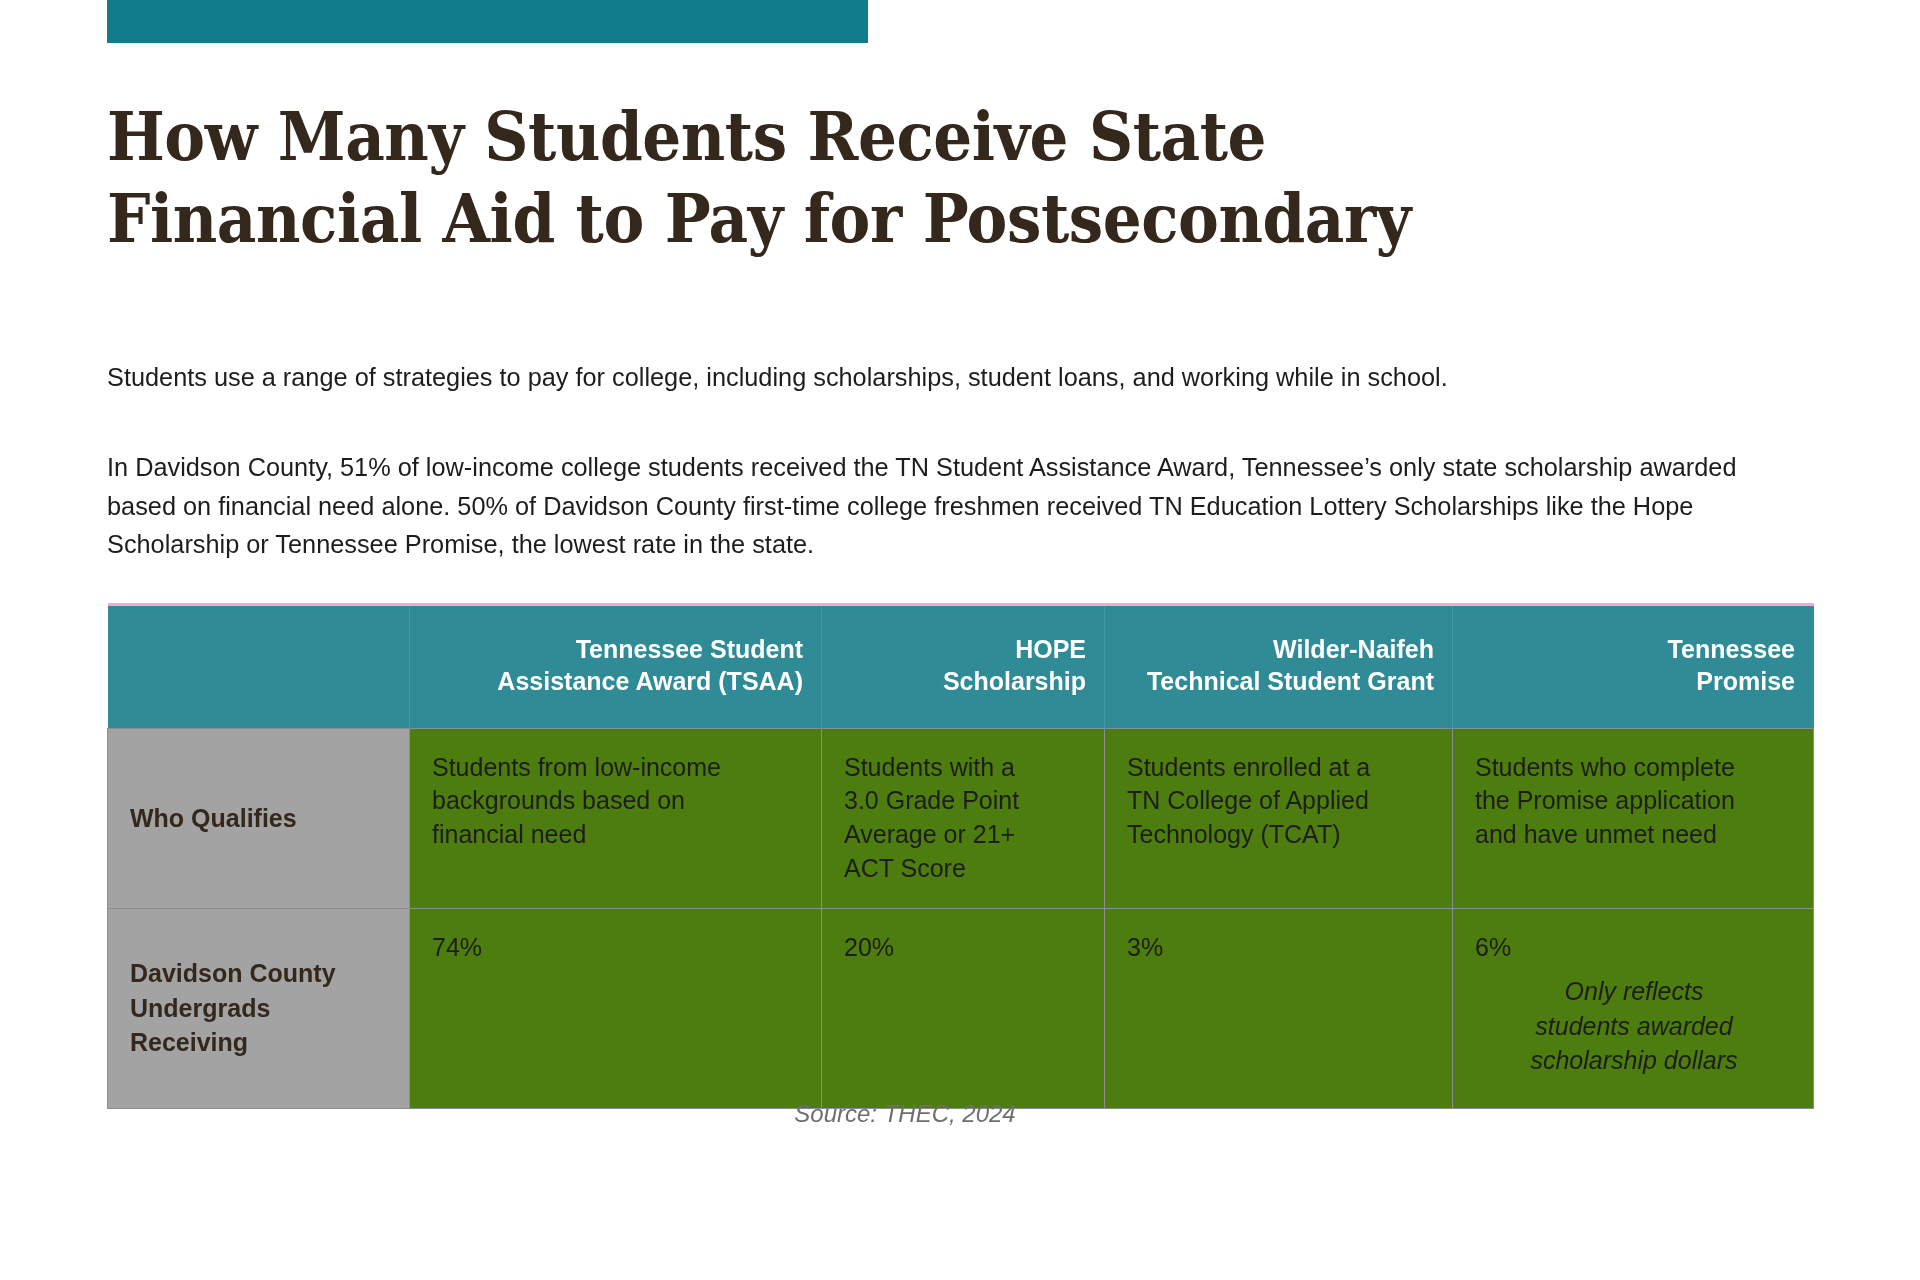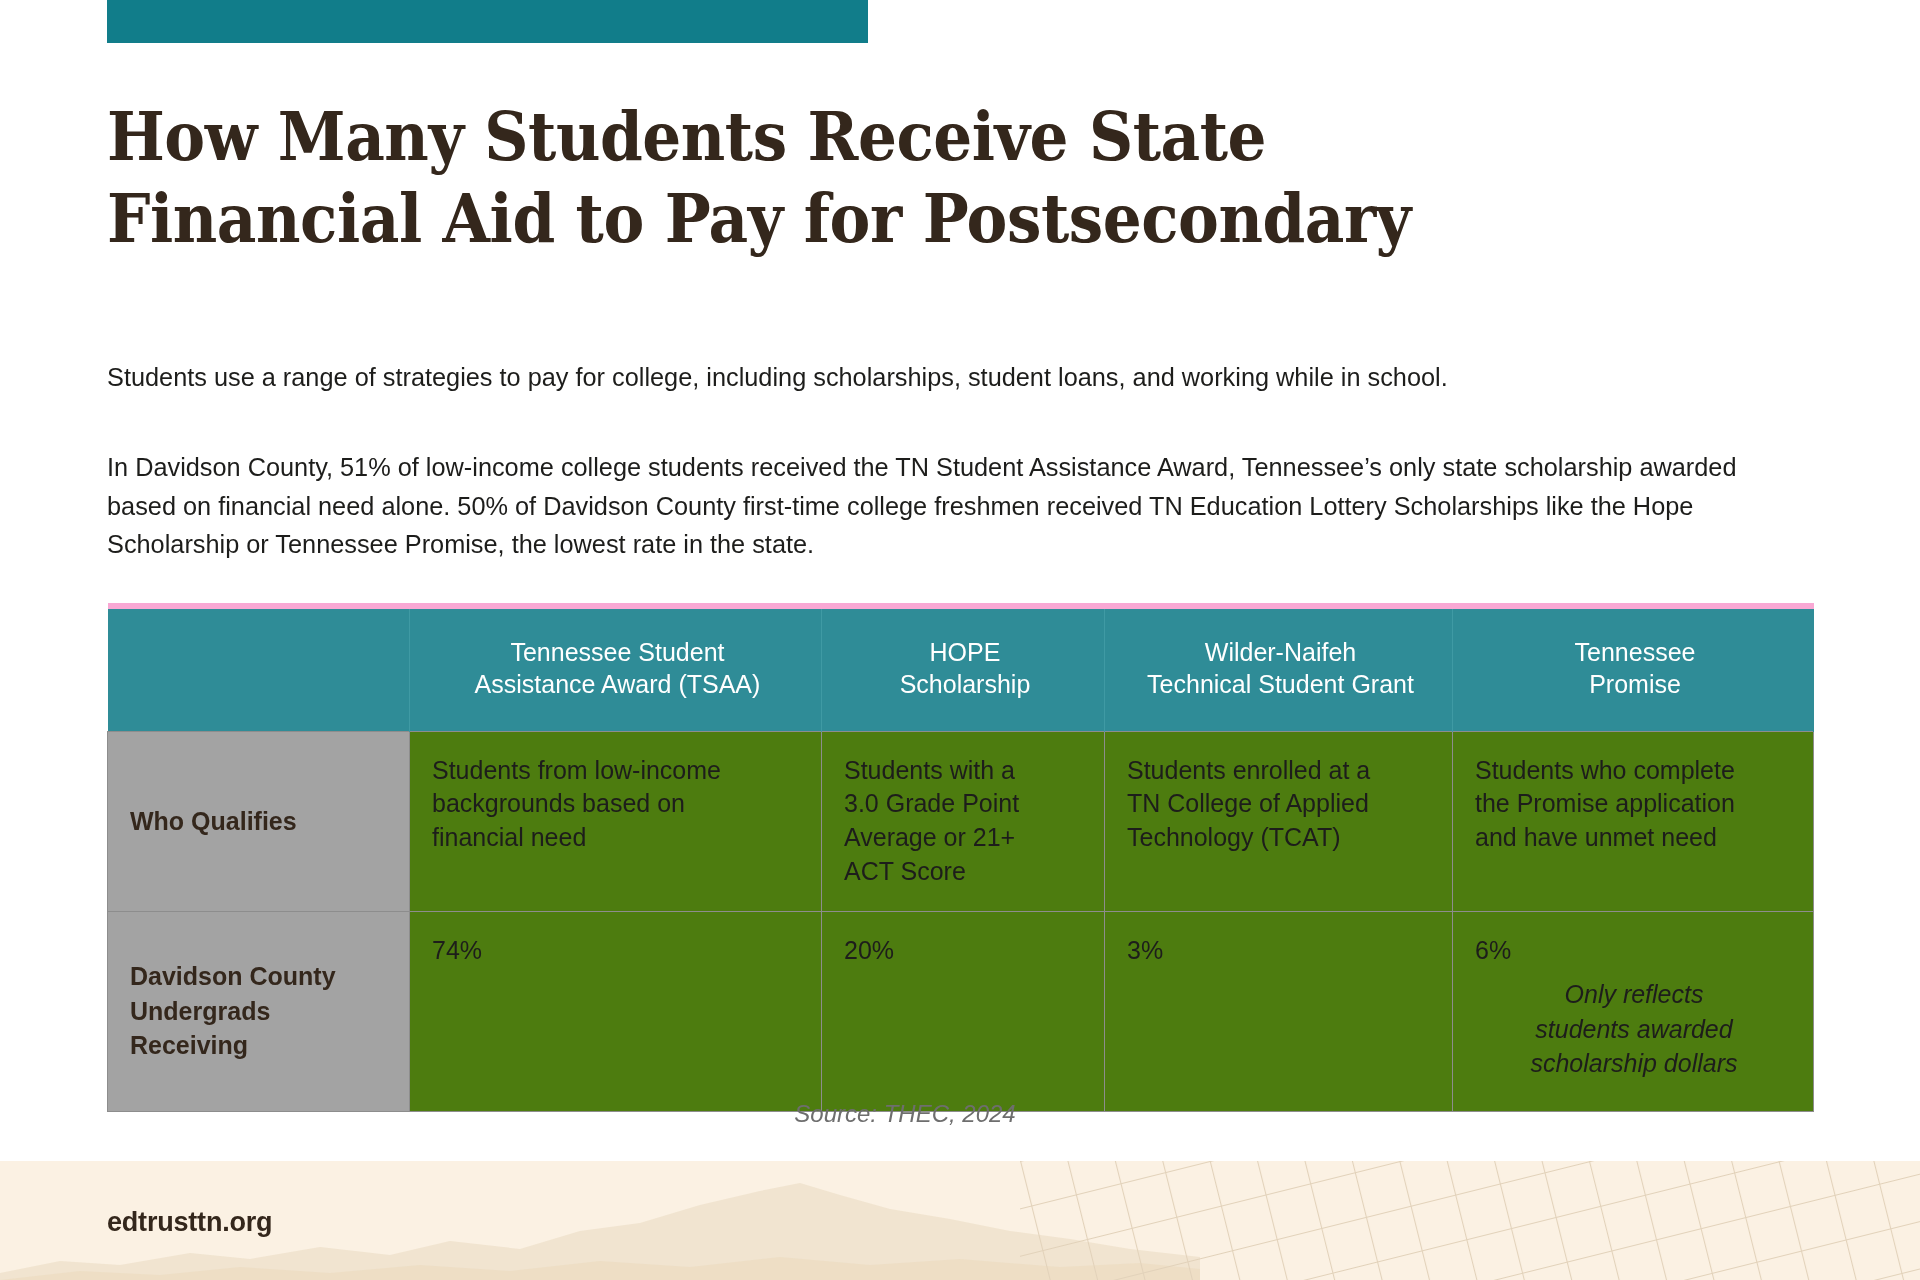--- a/index.html
+++ b/index.html
@@ -52,29 +52,29 @@
   }
   table.matrix col.c-label { width:302px; }
   table.matrix col.c-1 { width:412px; }
   table.matrix col.c-2 { width:283px; }
   table.matrix col.c-3 { width:348px; }
   table.matrix col.c-4 { width:361px; }
 
   table.matrix thead th {
     background:#2f8c97;
     color:#ffffff;
-    font-weight:normal;
+    font-weight:bold;
     font-size:25px;
     line-height:1.27;
-    text-align:center;
+    text-align:right;
     vertical-align:top;
     padding:28px 18px 30px 22px;
     height:117px;
     border-right:1px solid #3f9aa4;
-    border-top:6px solid #f9a8d4;
+    border-top:3px solid #f9a8d4;
     white-space:pre-line;
     transform:none;
   }
   table.matrix thead th:last-child { border-right:1px solid #2f8c97; }
   table.matrix thead th.hdr-blank { border-right:1px solid #3f9aa4; }
 
   table.matrix td {
     border:1px solid #8d8d8d;
     vertical-align:top;
     font-size:25px;
@@ -192,29 +192,14 @@
           <td><span>6%</span><span class="cell-note">Only reflects
 students awarded
 scholarship dollars</span></td>
         </tr>
       </tbody>
     </table>
   </div>
 
   <div class="source">Source: THEC, 2024</div>
 
-  <div class="footer">
-    <svg class="mountains" viewBox="0 0 1200 119" preserveAspectRatio="none">
-      <path d="M0 112 L60 100 L120 104 L190 92 L250 98 L320 86 L390 94 L450 80 L520 88 L580 70 L640 62 L700 44 L760 30 L800 22 L840 34 L890 48 L950 58 L1010 70 L1070 78 L1130 88 L1200 96 L1200 119 L0 119 Z" fill="#f0e2cd" opacity="0.9"></path>
-      <path d="M0 119 L80 110 L160 114 L240 106 L330 112 L420 104 L510 110 L600 100 L690 106 L780 96 L870 104 L960 98 L1060 106 L1140 102 L1200 108 L1200 119 Z" fill="#ecdcc2" opacity="0.75"></path>
-    </svg>
-    <svg class="lattice" viewBox="0 0 900 119" preserveAspectRatio="none">
-      <defs>
-        <pattern id="grid" width="46" height="46" patternUnits="userSpaceOnUse" patternTransform="rotate(-14)">
-          <path d="M46 0 L0 0 L0 46" fill="none" stroke="#e2d2ba" stroke-width="2.2"></path>
-        </pattern>
-      </defs>
-      <rect x="0" y="0" width="900" height="119" fill="url(#grid)"></rect>
-    </svg>
-    <div class="footer-url">edtrusttn.org</div>
-  </div>
 
 </div>
 
 </body></html>

